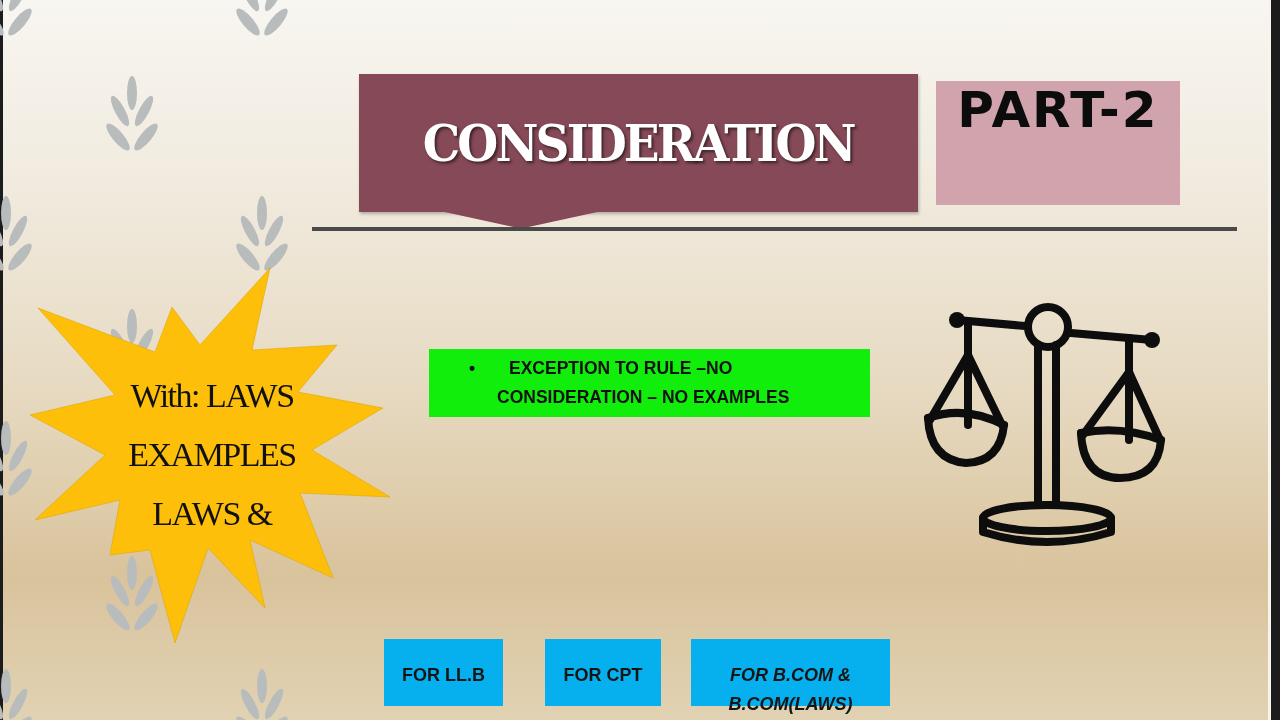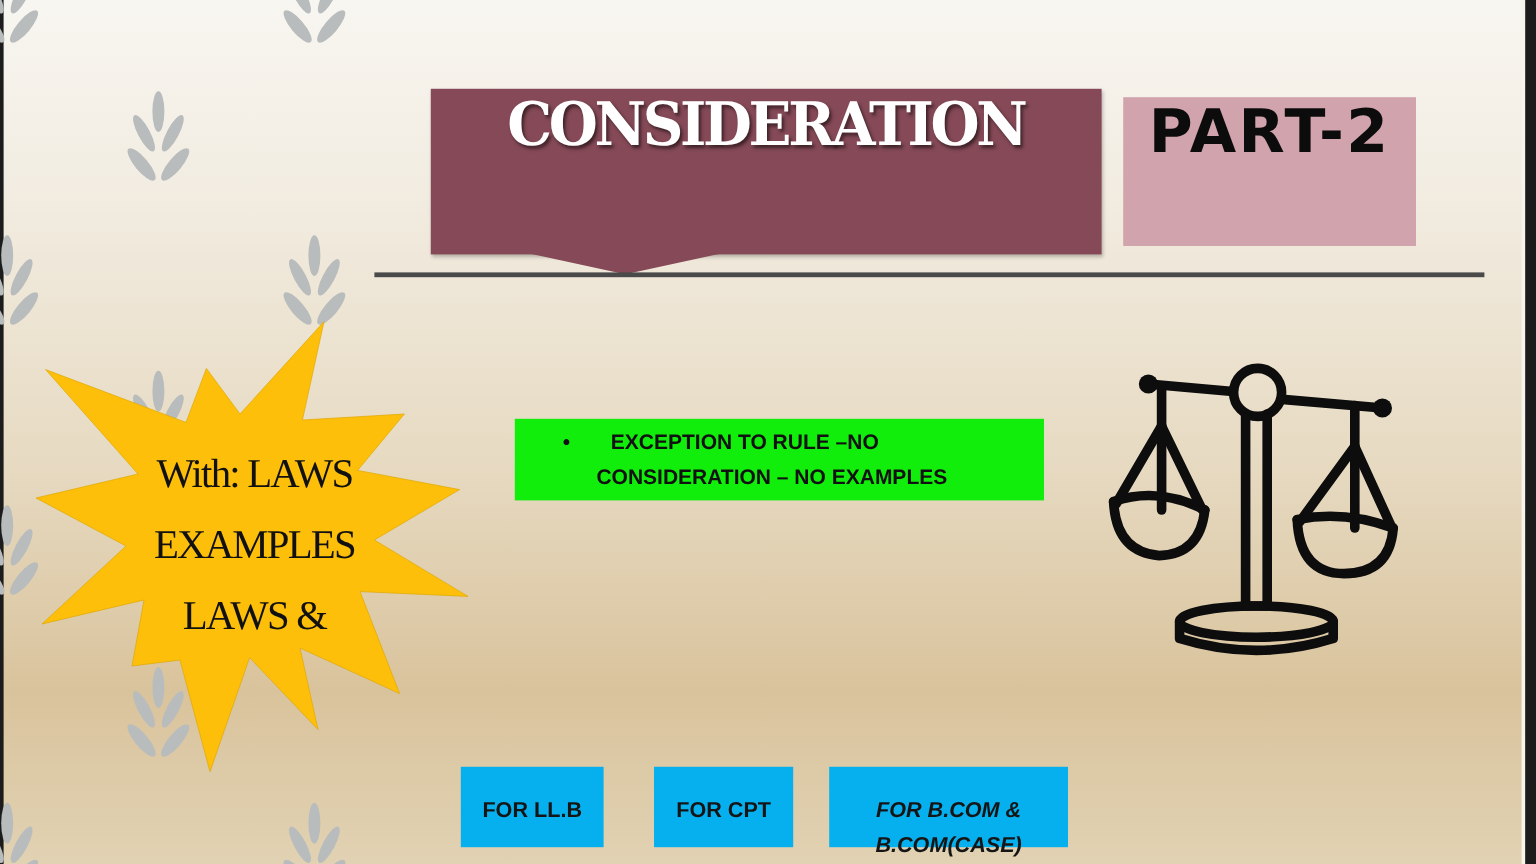--- a/index.html
+++ b/index.html
@@ -12,21 +12,21 @@
   .edge-left { position: absolute; left: 0; top: 0; width: 3px; height: 720px; background: #1c1c1c; }
   .edge-right { position: absolute; right: 0; top: 0; width: 9px; height: 720px; background: #1c1c1c; }
   .edge-right-light { position: absolute; right: 9px; top: 0; width: 3px; height: 720px; background: #f7f4ee; }
 
   .leaf { position: absolute; width: 56px; height: 84px; }
 
   .title-banner {
     position: absolute; left: 359px; top: 74px; width: 559px; height: 138px;
     background: #854957;
     box-shadow: 1px 2px 3px rgba(0,0,0,0.25);
-    display: flex; align-items: flex-start; justify-content: center;
+    display: flex; align-items: center; justify-content: center;
   }
   .title-text {
     font-family: "DejaVu Serif", "Liberation Serif", serif;
     font-weight: bold; font-size: 50px; color: #ffffff; letter-spacing: -3px;
     text-shadow: 2px 2px 3px rgba(0,0,0,0.55);
     transform: scaleX(0.94);
   }
   .banner-pointer { position: absolute; left: 440px; top: 211px; width: 162px; height: 18px; }
 
   .part-box {
@@ -173,14 +173,14 @@
 </svg>
 
 <div class="tag-box tag-llb">
   <div>FOR LL.B</div>
 </div>
 <div class="tag-box tag-cpt">
   <div>FOR CPT</div>
 </div>
 <div class="tag-box tag-bcom">
   <div>FOR B.COM &amp;</div>
-  <div>B.COM(CASE)</div>
+  <div>B.COM(LAWS)</div>
 </div>
 
 </body></html>

